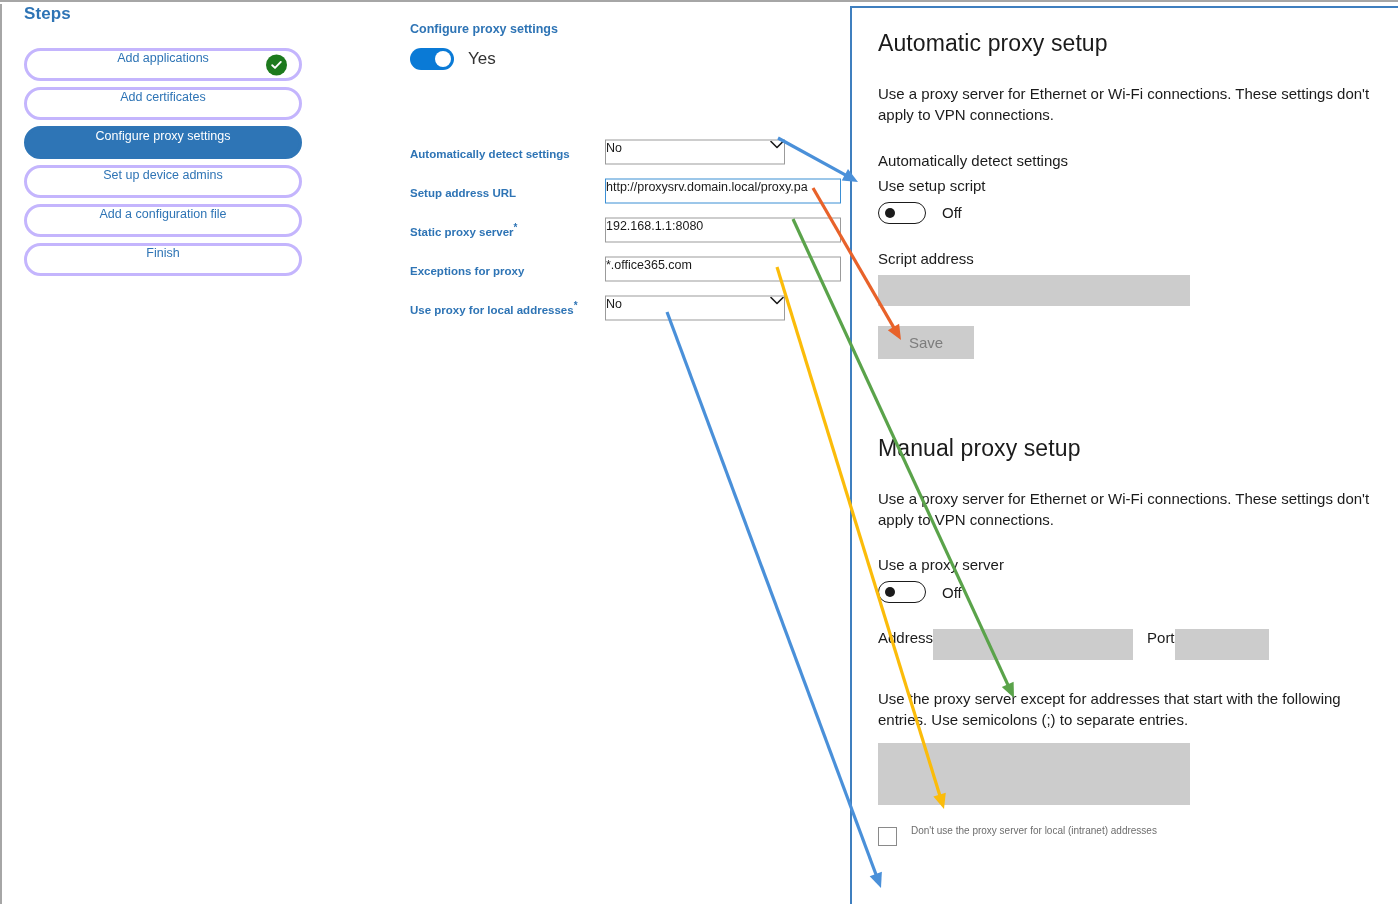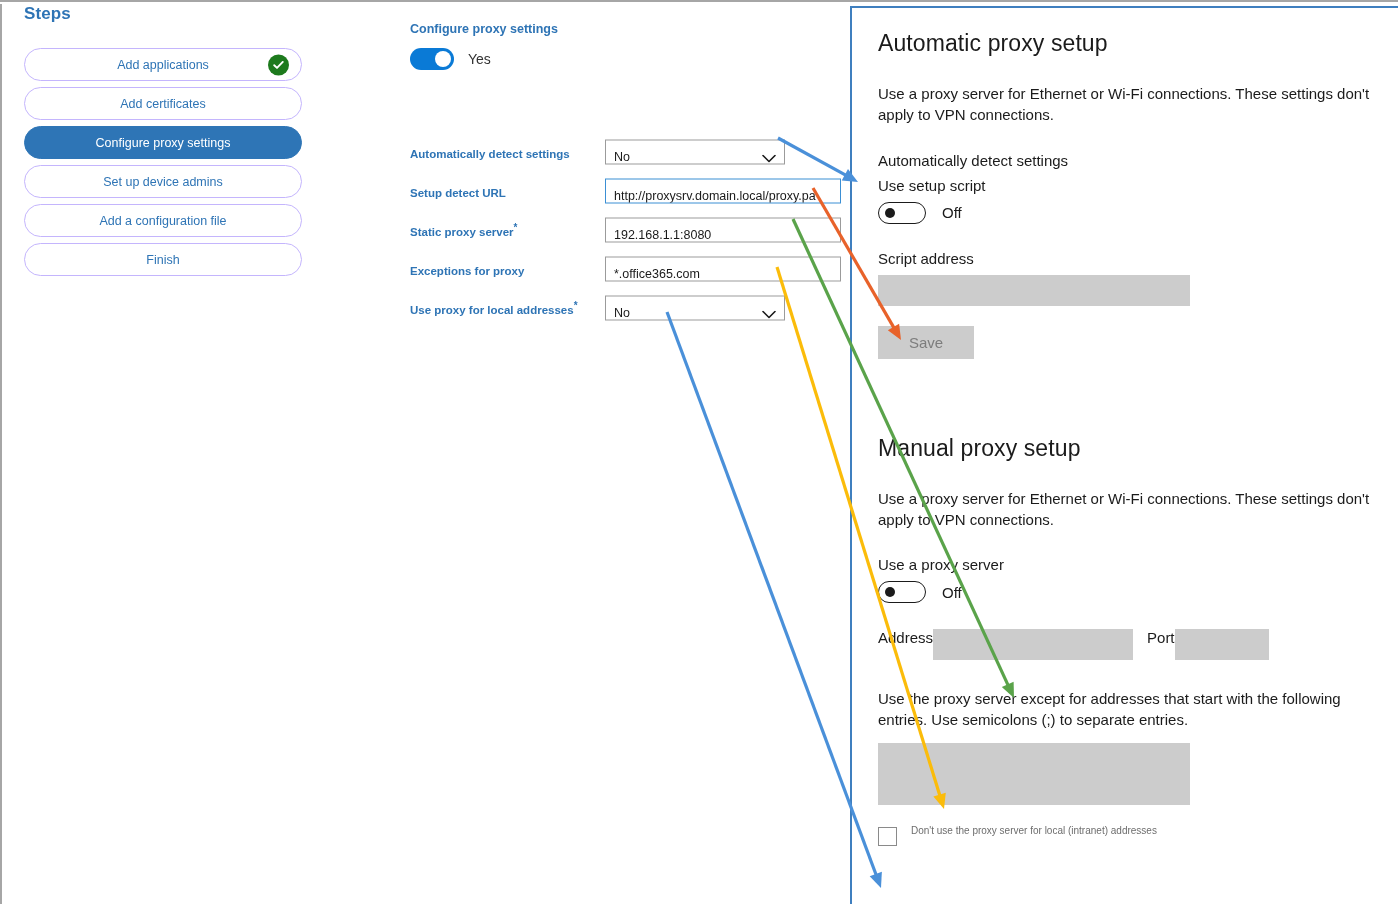--- a/index.html
+++ b/index.html
@@ -37,25 +37,25 @@
   }
   .step-list {
     position: absolute;
     left: 22px; top: 44px;
     width: 278px;
   }
   .step-item {
     position: relative;
     height: 33px;
     margin-bottom: 6px;
-    border: 1px solid #c4b5fd;
+    border: 3px solid #c4b5fd;
     border-radius: 17px;
     background: #ffffff;
     display: flex;
-    align-items: center;
+    align-items: flex-start;
     justify-content: center;
     font-size: 12.5px;
     color: #2e74b5;
     box-sizing: border-box;
   }
   .step-item.active {
     background: #2e75b6;
     border-color: #2e75b6;
     color: #ffffff;
   }
@@ -92,21 +92,21 @@
     position: relative;
     flex: 0 0 auto;
   }
   .switch .knob {
     position: absolute;
     top: 3px; right: 3px;
     width: 16px; height: 16px;
     border-radius: 50%;
     background: #ffffff;
   }
-  .sw-label { font-size: 14px; color: #333; }
+  .sw-label { font-size: 17px; color: #333; }
 
   .field-rows {
     position: absolute;
     left: 0; top: 110px;
     width: 420px;
   }
   .field-row {
     position: relative;
     height: 39px;
   }
@@ -122,24 +122,24 @@
   .req { color: #2e74b5; font-size: 10px; vertical-align: super; }
   .ctrl {
     position: absolute;
     left: 195px; top: 50%;
     transform: translateY(-50%);
     height: 25px;
     box-sizing: border-box;
     background: #ffffff;
     border: 1px solid #9b9b9b;
     display: flex;
-    align-items: flex-end;
+    align-items: flex-start;
     font-size: 12.5px;
     color: #1a1a1a;
-    padding: 0 8px;
+    padding: 0 0;
   }
   .ctrl.select { width: 180px; justify-content: space-between; }
   .ctrl.text { width: 236px; }
   .ctrl.text.focused { border: 1.5px solid #3b8fd4; }
   .ctrl .val { overflow: hidden; white-space: nowrap; }
   .chev { flex: 0 0 auto; display: block; }
 
   
   #settings-panel {
     position: absolute;
@@ -291,21 +291,21 @@
           <div class="ctrl select">
             <span class="val">No</span>
             <svg class="chev" width="14" height="9" viewBox="0 0 14 9">
               <path d="M1 1 L7 7 L13 1" fill="none" stroke="#1a1a1a" stroke-width="1.6" stroke-linecap="round" stroke-linejoin="round"></path>
             </svg>
           </div>
         </div>
 
         <div class="field-row">
           <span class="field-label">
-            <span>Setup detect URL</span><span class="req"></span>
+            <span>Setup address URL</span><span class="req"></span>
           </span>
           <div class="ctrl text focused">
             <span class="val">http://proxysrv.domain.local/proxy.pa</span>
           </div>
         </div>
 
         <div class="field-row">
           <span class="field-label">
             <span>Static proxy server</span><span class="req">*</span>
           </span>

